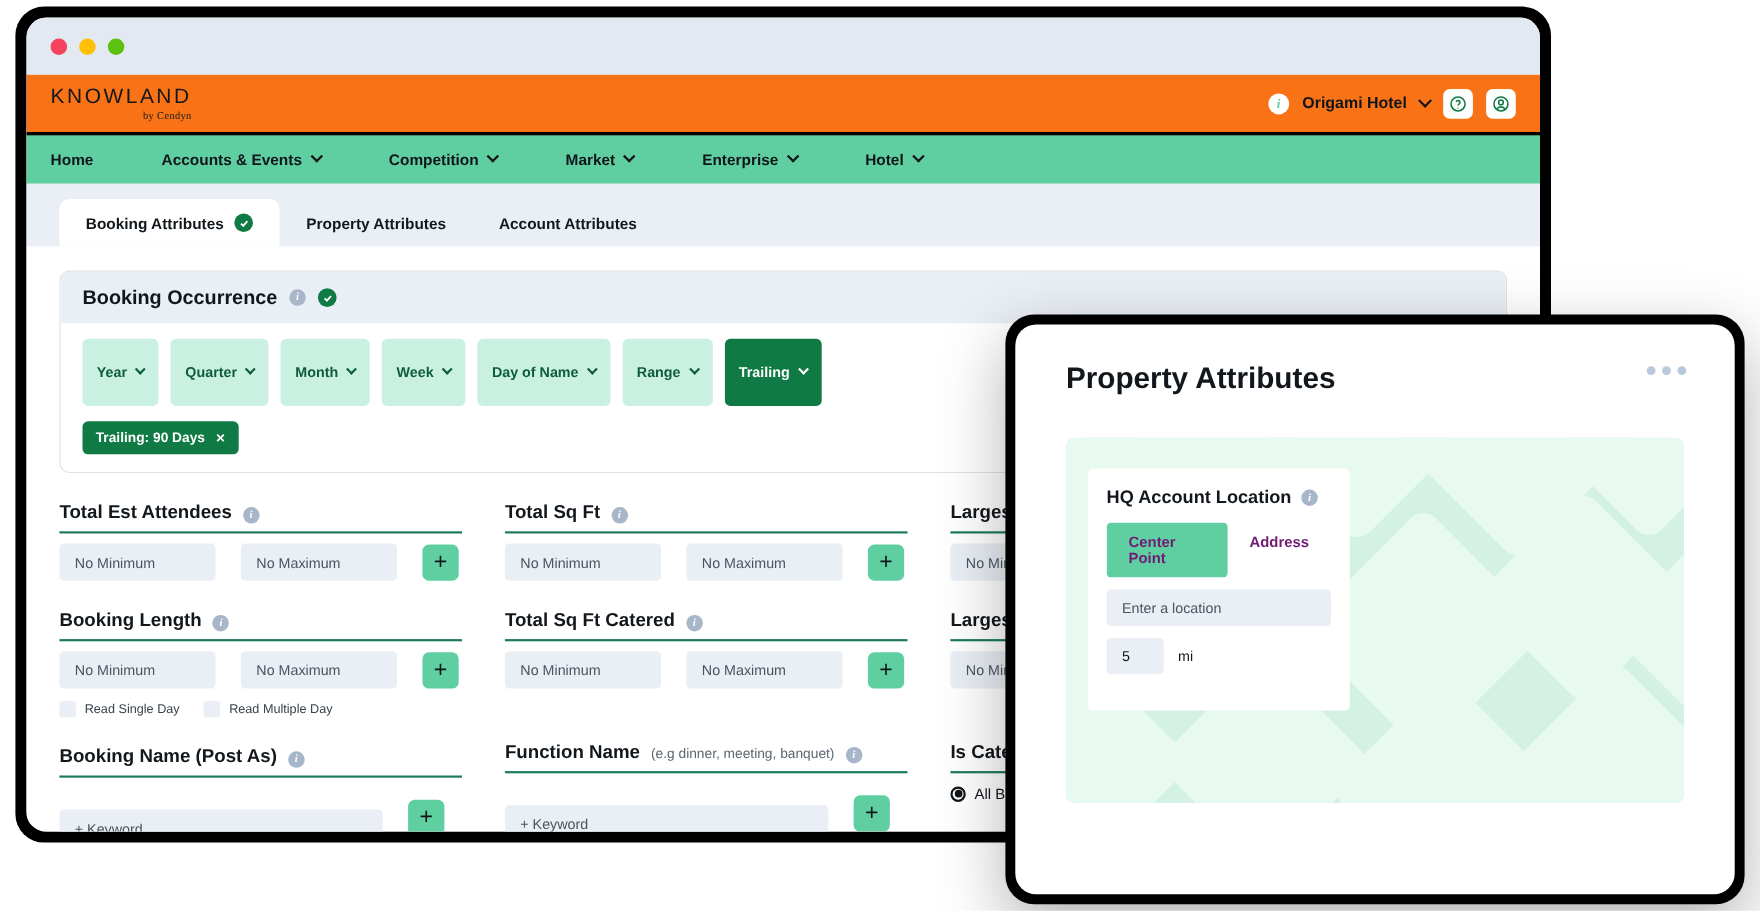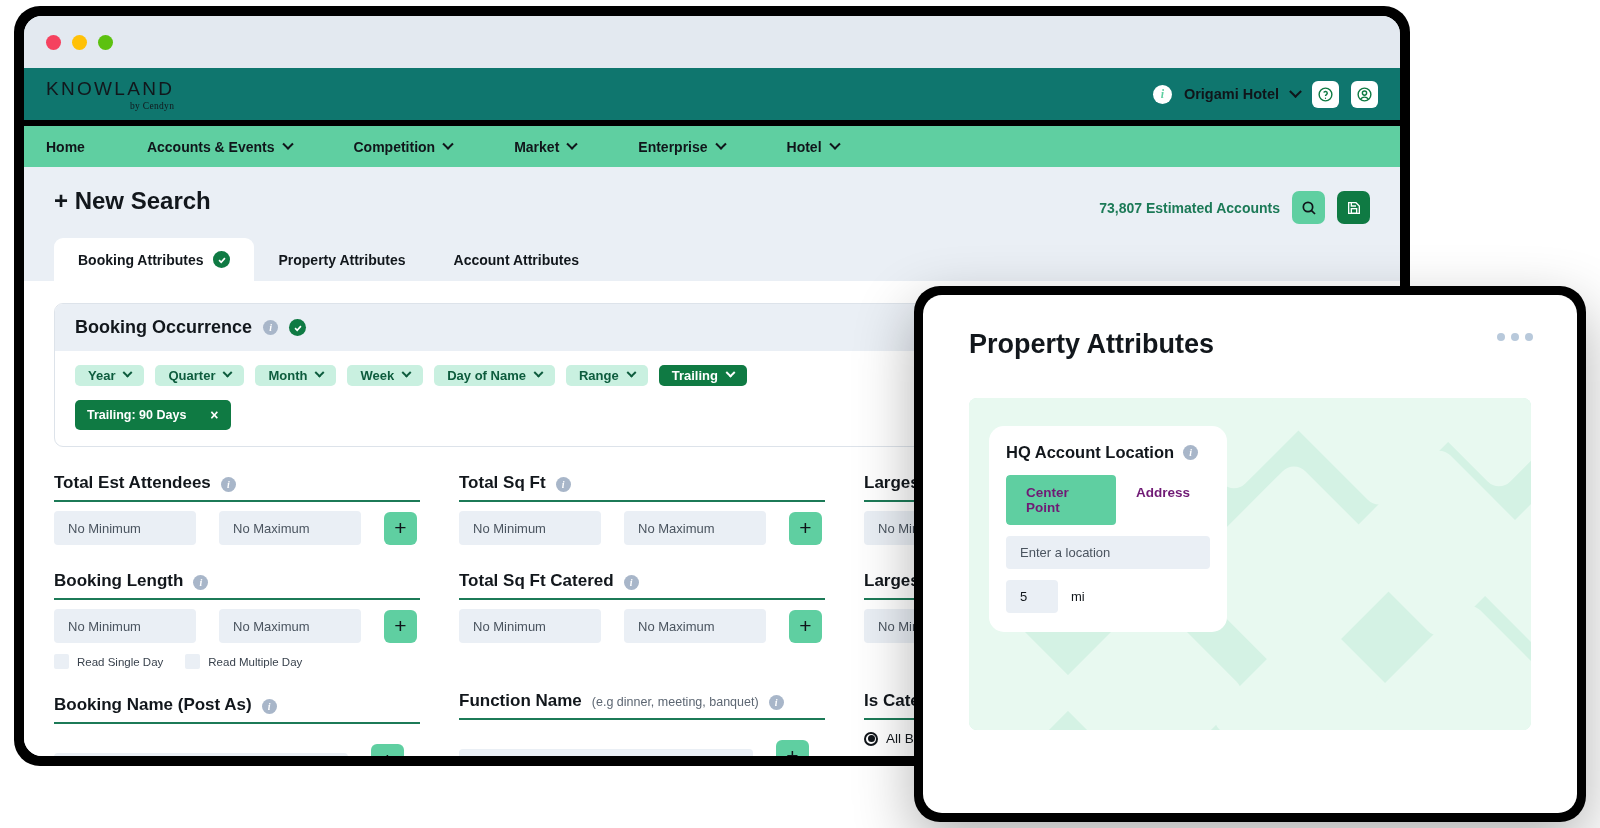--- a/index.html
+++ b/index.html
@@ -32,21 +32,21 @@
     height: 52px; background: #e3e9f0;
     display: flex; align-items: center; padding-left: 22px; gap: 11px;
   }
   .dot { width: 15px; height: 15px; border-radius: 50%; }
   .dot.red { background: #f5425f; }
   .dot.amber { background: #ffc107; }
   .dot.green { background: #5cc10f; }
 
   
   .brandbar {
-    height: 52px; background: #0f766e;
+    height: 52px; background: #f97316;
     display: flex; align-items: center; padding: 17px 22px;
     position: relative;
     text-align: center;
   }
   .logo-wrap { display: flex; flex-direction: column; align-items: flex-start; }
   .logo-main {
     font-size: 19px; letter-spacing: 2.3px; color: #12171c; font-weight: 400;
     font-family: "Liberation Sans", sans-serif;
   }
   .logo-sub {
@@ -66,21 +66,21 @@
           transform: rotate(45deg) translate(-2px,-2px); }
   .icon-btn-white {
     width: 27px; height: 27px; border-radius: 6px; background: #ffffff;
     display: flex; align-items: center; justify-content: center;
   }
 
   
   .navbar {
     height: 47px; background: #5fcfa1;
     display: flex; align-items: center; padding: 0 22px; gap: 0;
-    border-top: 6px solid #000000;
+    border-top: 3px solid #000000;
   }
   .nav-item {
     display: flex; align-items: center; gap: 9px;
     font-size: 14px; font-weight: bold; color: #10151a;
     padding: 0 32px 0 0; margin-right: 30px; cursor: pointer;
   }
   .nav-item .chev { width: 8px; height: 8px; border-width: 2px; }
   .nav-search {
     margin-left: auto; width: 350px; height: 32px;
     background: #8adfbd; border-radius: 5px;
@@ -129,30 +129,30 @@
   .info-i {
     width: 15px; height: 15px; border-radius: 50%; background: #a8b6c9;
     color: #ffffff; font-size: 10px; font-weight: bold; font-style: italic;
     display: flex; align-items: center; justify-content: center;
     font-family: "Liberation Serif", serif;
   }
   .occ-body { padding: 14px 20px 0 20px; }
   .chip-row { display: flex; gap: 11px; flex-wrap: wrap; }
   .chip {
     background: #c9f0e0; color: #0d5c3d; border-radius: 5px;
-    padding: 3px 13px; font-size: 13px; font-weight: bold;
+    padding: 23px 13px; font-size: 13px; font-weight: bold;
     display: flex; align-items: center; gap: 9px; cursor: pointer;
   }
   .chip.active { background: #0f7a43; color: #ffffff; }
   .chip .chev { width: 7px; height: 7px; border-width: 2px;
                 border-color: #0d5c3d; }
   .chip.active .chev { border-color: #ffffff; }
   .tag-row { padding: 14px 0 16px 0; }
   .tag {
-    display: inline-flex; align-items: center; gap: 24px;
+    display: inline-flex; align-items: center; gap: 10px;
     background: #0f7a43; color: #ffffff; border-radius: 5px;
     padding: 7px 12px; font-size: 12.5px; font-weight: bold;
   }
   .tag .x { font-size: 14px; cursor: pointer; }
 
   
   .grid { display: flex; gap: 0; padding-top: 26px; }
   .col { width: 405px; padding-right: 0; }
   .col + .col { margin-left: 0; }
   .field { margin-bottom: 26px; }
@@ -202,22 +202,22 @@
   .map {
     margin-top: 38px; width: 100%; height: 332px;
     background: #d4f2e4; border-radius: 8px; position: relative; overflow: hidden;
   }
   .map-block {
     position: absolute; background: #e8f9f0; border-radius: 16px;
     transform: rotate(45deg);
   }
   .hq-card {
     position: absolute; left: 20px; top: 28px;
-    width: 238px; background: #ffffff; border-radius: 15px;
-    padding: 17px 17px 19px 17px; z-index: 5;
+    width: 238px; background: #ffffff; border-radius: 4px;
+    padding: 17px 17px 33px 17px; z-index: 5;
   }
   .hq-title-row { display: flex; align-items: center; gap: 9px; padding-bottom: 13px; }
   .hq-title { font-size: 16.5px; font-weight: bold; color: #12171c; }
   .seg { display: flex; border-radius: 4px; overflow: hidden; }
   .seg-btn {
     padding: 10px 20px; font-size: 13.5px; font-weight: bold; color: #701a75;
     background: transparent; cursor: pointer;
   }
   .seg-btn.active { background: #5fcfa1; border-radius: 4px; }
   .hq-input {
@@ -295,39 +295,20 @@
           <span>Enterprise</span>
           <span class="chev"></span>
         </div>
         <div class="nav-item">
           <span>Hotel</span>
           <span class="chev"></span>
         </div>
 
       </div>
 
-      <div class="page-head">
-        <div class="page-title">+ New Search</div>
-        <div class="head-right">
-          <div class="est-accounts">73,807 Estimated Accounts</div>
-          <div class="btn-sq mint">
-            <svg width="16" height="16" viewBox="0 0 24 24" fill="none" stroke="#10151a" stroke-width="2.6">
-              <circle cx="10.5" cy="10.5" r="7"></circle>
-                <path d="M15.8 15.8L21 21"></path>
-            </svg>
-          </div>
-          <div class="btn-sq dark">
-            <svg width="16" height="16" viewBox="0 0 24 24" fill="none" stroke="#ffffff" stroke-width="2">
-              <path d="M4 4h11l5 5v11H4z"></path>
-                <path d="M8 4v5h7"></path>
-                <rect x="8" y="13" width="8" height="7"></rect>
-            </svg>
-          </div>
-        </div>
-      </div>
 
       <div class="tabs">
         <div class="tab active">
           <span>Booking Attributes</span>
           <span class="check-green">
             <svg width="10" height="10" viewBox="0 0 24 24" fill="none" stroke="#ffffff" stroke-width="4">
               <path d="M5 12.5l5 5 9-10"></path>
             </svg>
           </span>
         </div>

